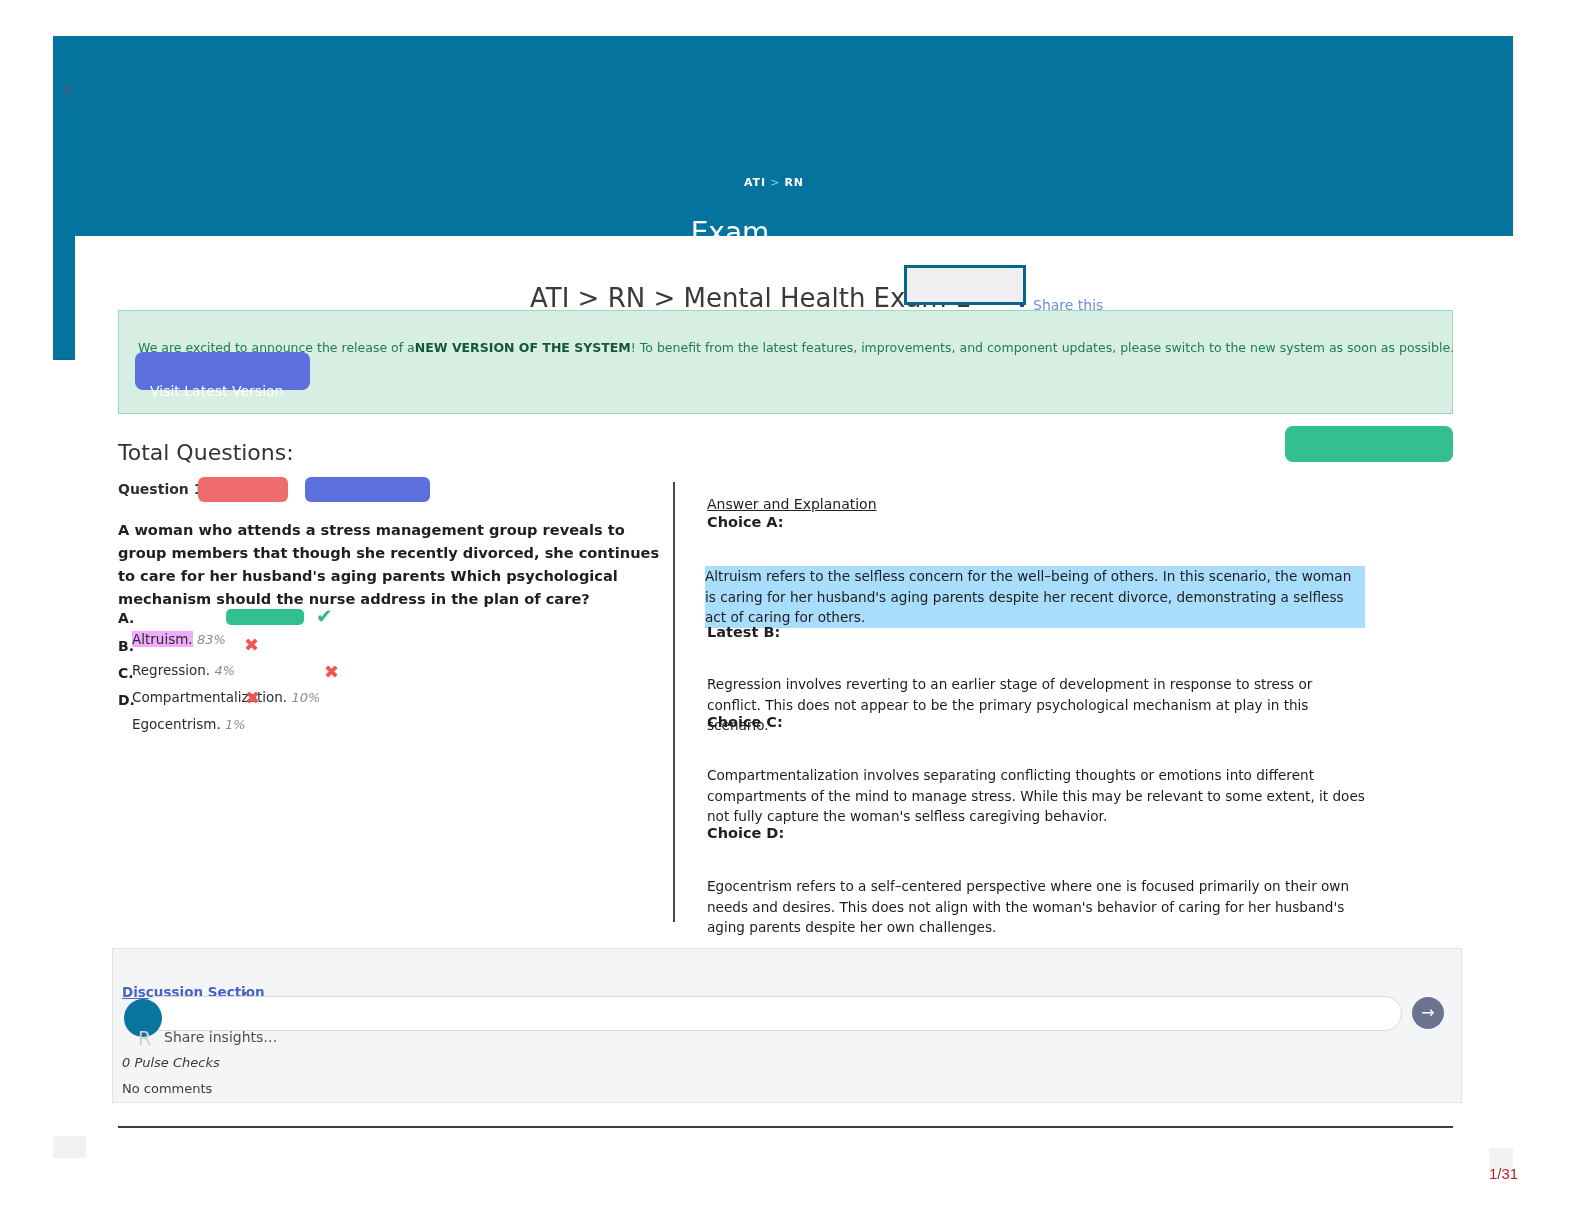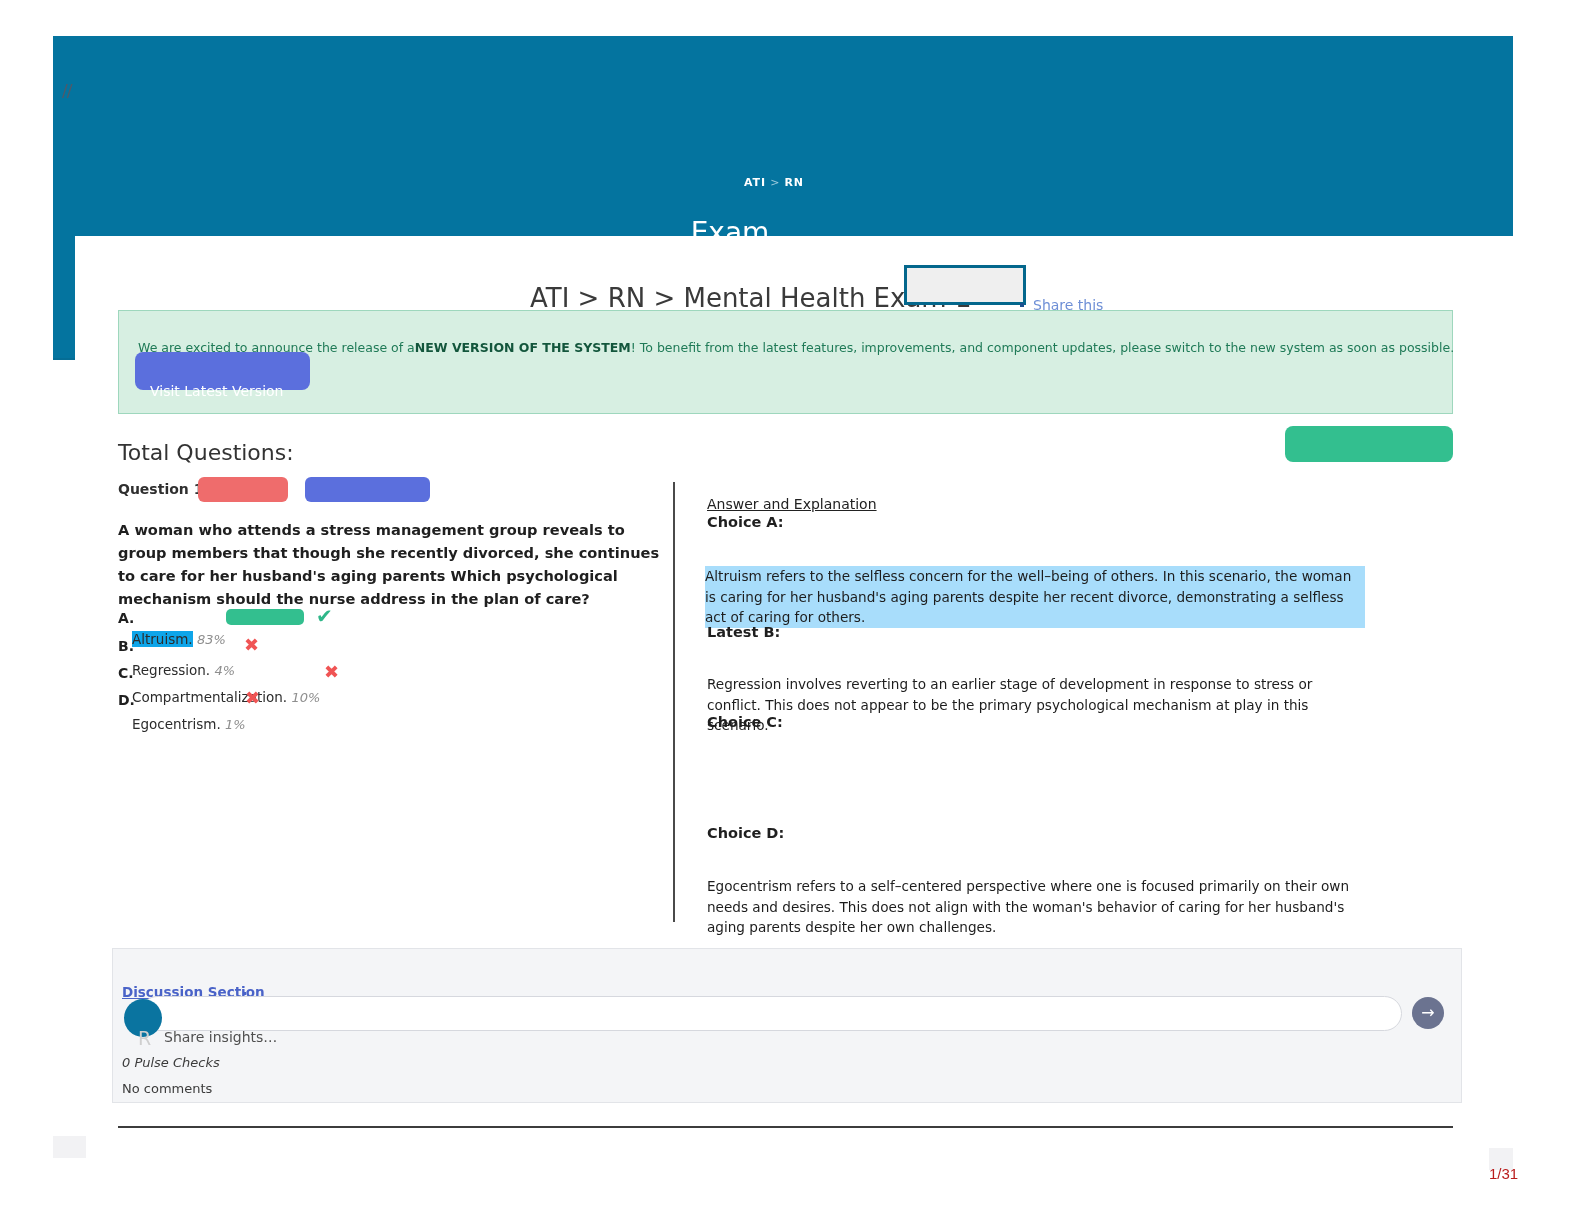--- a/index.html
+++ b/index.html
@@ -112,21 +112,21 @@
 
   .q-text{
     position:absolute;left:118px;top:518px;width:558px;
     font-size:14.6px;line-height:23px;color:#1f1f1f;font-weight:600;
   }
 
   
   .choice-letter{position:absolute;font-size:14px;font-weight:bold;color:#1f1f1f;}
   .choice-text{position:absolute;font-size:13.5px;color:#2b2b2b;}
   .choice-pct{font-style:italic;color:#8e8e8e;font-size:13px;}
-  .hl-blue{background:#0ea5e9;}
+  .hl-blue{background:#f0abfc;}
   .green-bar{
     position:absolute;left:226px;top:609px;width:78px;height:16px;background:#33bf8f;border-radius:5px;}
   .tick{position:absolute;left:316px;top:604px;font-size:20px;color:#2fb789;font-weight:bold;}
   .cross{position:absolute;font-size:18px;color:#f05454;font-weight:bold;}
 
   
   .v-divider{
     position:absolute;left:673px;top:482px;width:2px;height:440px;background:#4a4a4a;}
 
   
@@ -249,20 +249,21 @@
 
   <div class="ans-head">Answer and Explanation</div>
 
   <div class="choice-head" style="left:707px;top:514px">Choice A:</div>
   <div class="expl expl-hl" style="left:705px;top:566px">Altruism refers to the selfless concern for the well–being of others. In this scenario, the woman is caring for her husband's aging parents despite her recent divorce, demonstrating a selfless act of caring for others.</div>
 
   <div class="choice-head" style="left:707px;top:624px">Latest B:</div>
   <div class="expl" style="left:707px;top:674px">Regression involves reverting to an earlier stage of development in response to stress or conflict. This does not appear to be the primary psychological mechanism at play in this scenario.</div>
 
   <div class="choice-head" style="left:707px;top:714px">Choice C:</div>
+  <div class="expl" style="left:707px;top:765px">Compartmentalization involves separating conflicting thoughts or emotions into different compartments of the mind to manage stress. While this may be relevant to some extent, it does not fully capture the woman's selfless caregiving behavior.</div>
 
   <div class="choice-head" style="left:707px;top:825px">Choice D:</div>
   <div class="expl" style="left:707px;top:876px">Egocentrism refers to a self–centered perspective where one is focused primarily on their own needs and desires. This does not align with the woman's behavior of caring for her husband's aging parents despite her own challenges.</div>
 
   <div class="disc-panel"></div>
   <div class="disc-title">Discussion Section</div>
   <div class="disc-dot"></div>
   <div class="disc-input"></div>
   <div class="avatar"></div>
   <div class="avatar-letter">R</div>

